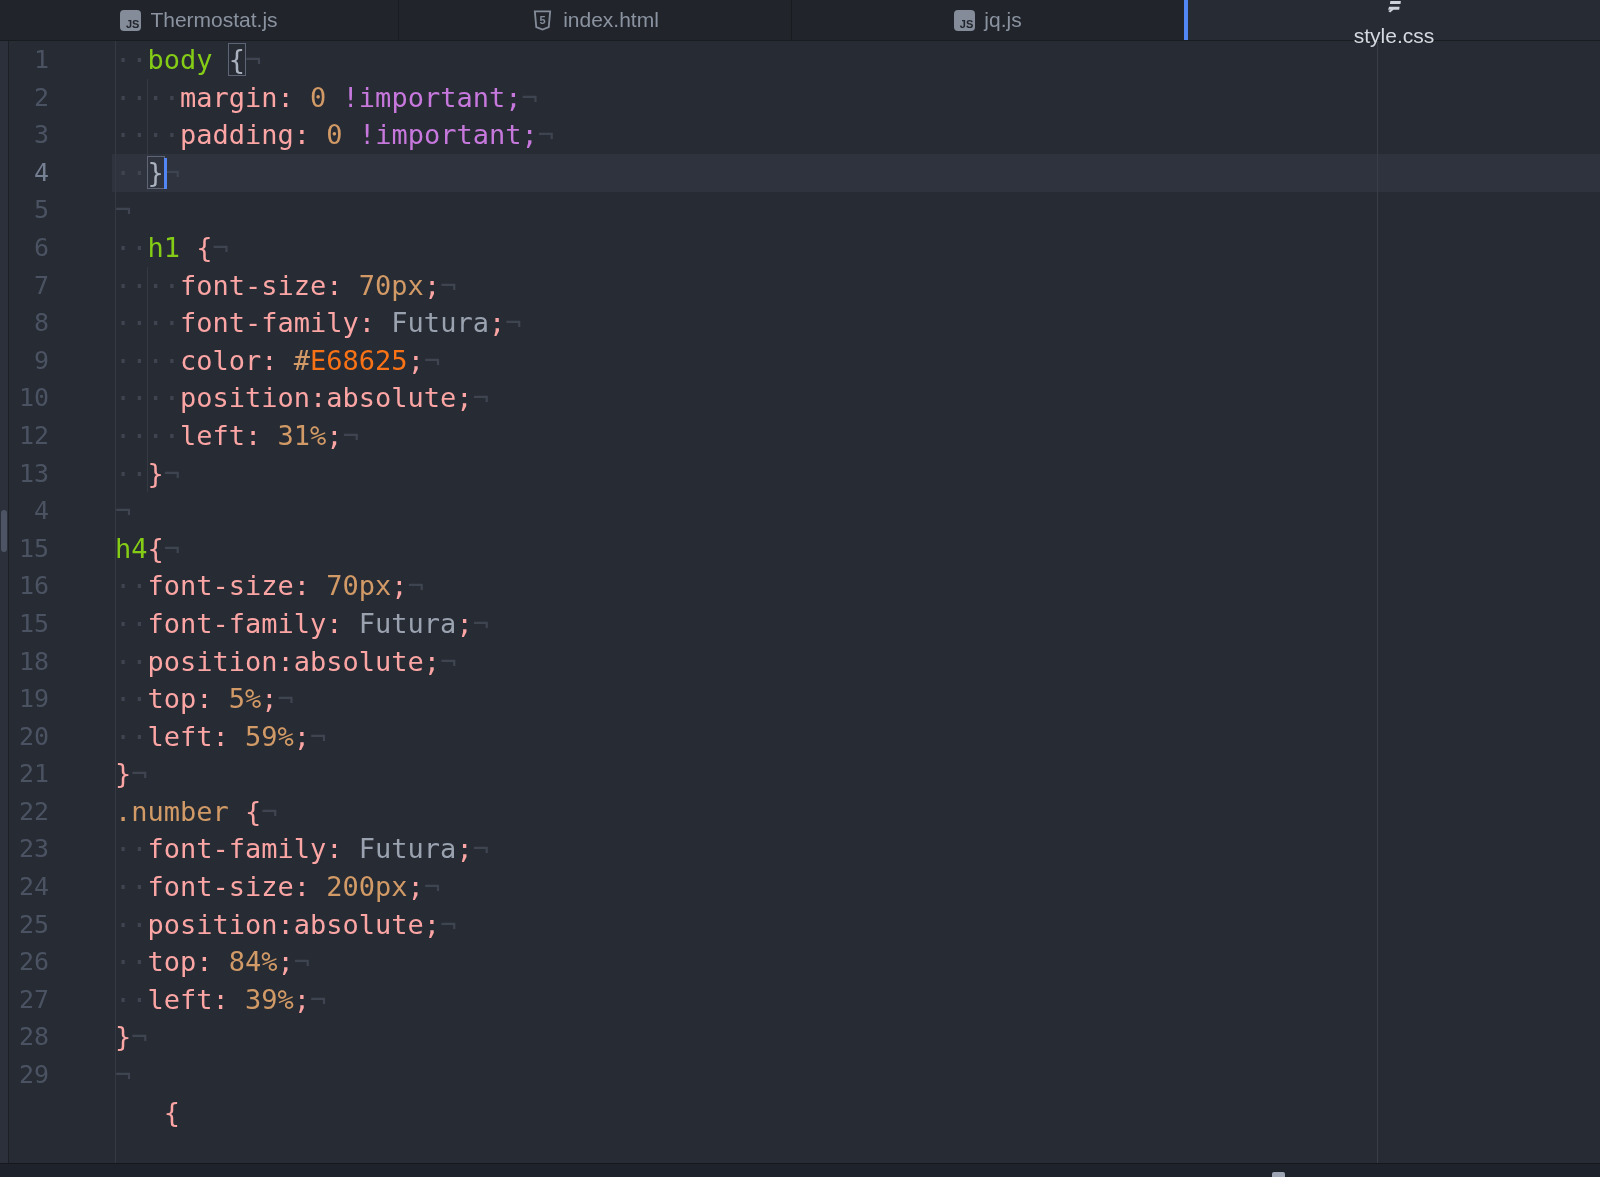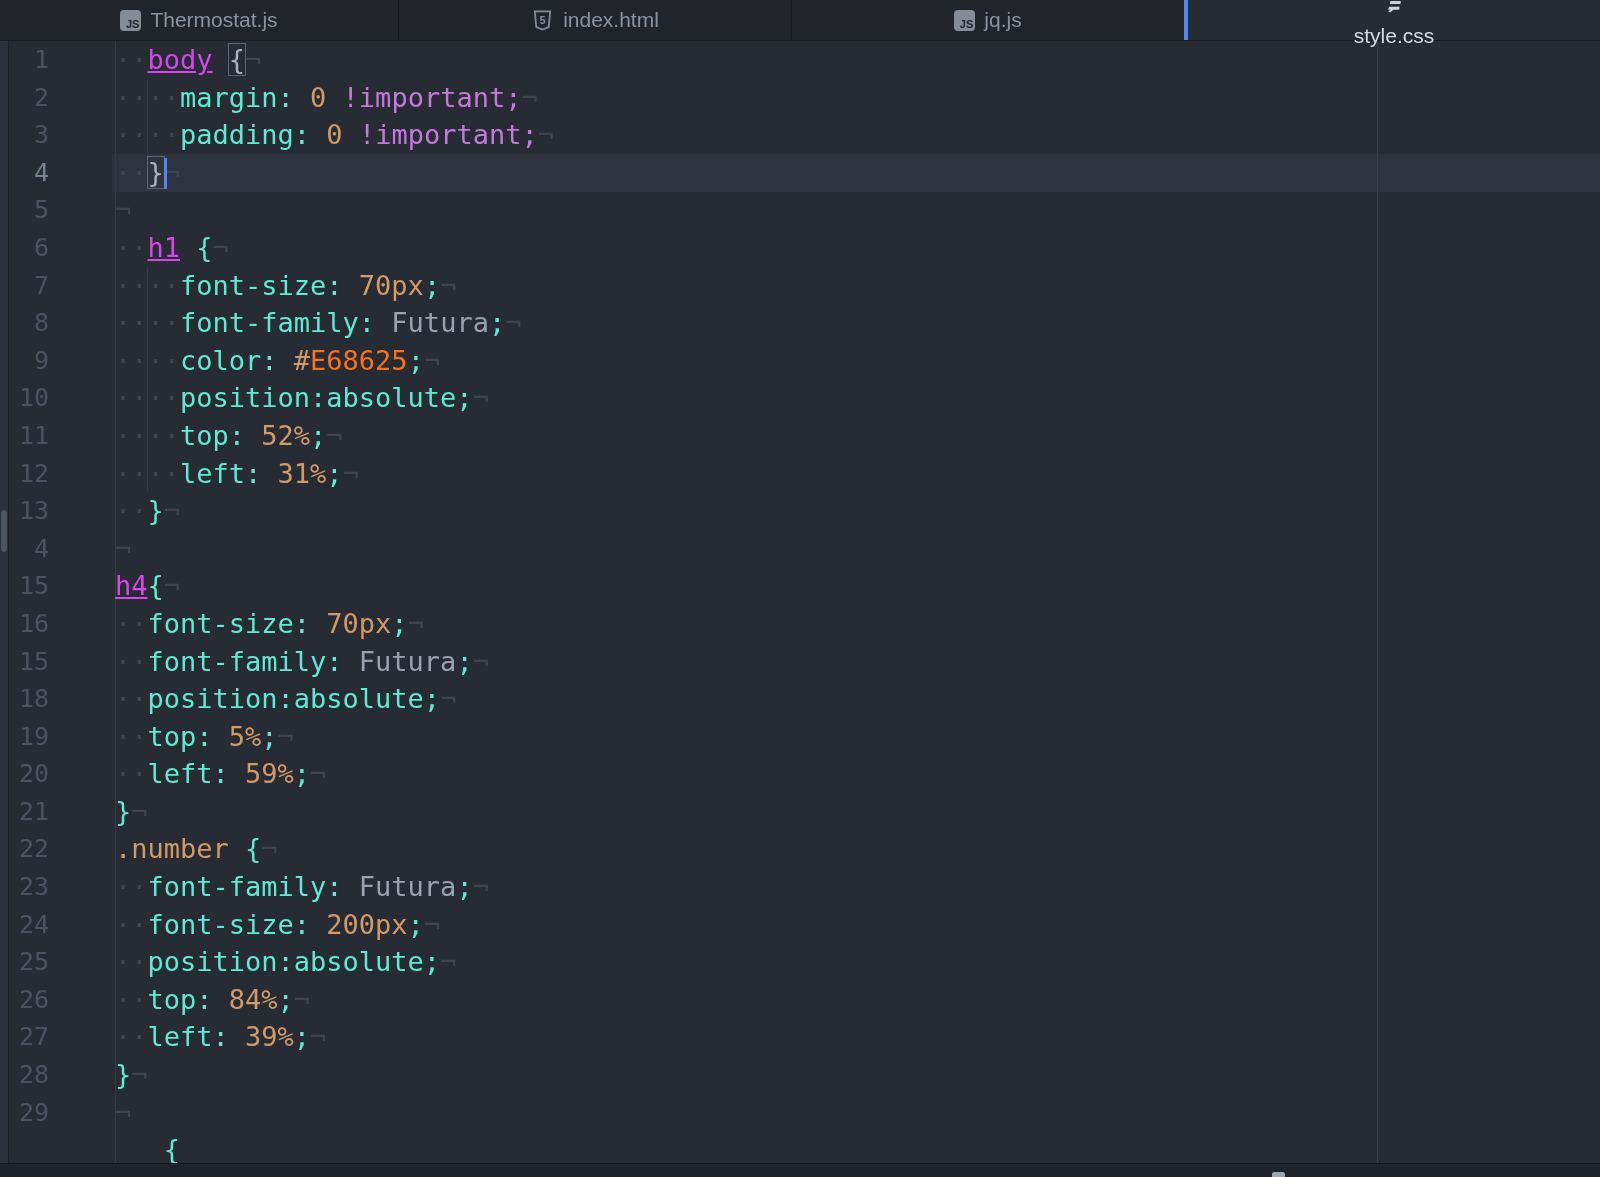--- a/index.html
+++ b/index.html
@@ -32,22 +32,22 @@
     font-family:"DejaVu Sans Mono","Liberation Mono",monospace;font-size:27px;line-height:37.6px;}
   .layer{position:absolute;top:0;left:0;width:100%;height:100%;}
   .active-line{position:absolute;left:112px;right:0;height:37.6px;background:#2e333d;z-index:0;}
   .iguide{position:absolute;width:1px;background:#343944;z-index:1;}
   .wrap-guide{position:absolute;left:1377px;top:0;width:1px;height:1122px;background:#383d47;z-index:1;}
   .rows{position:relative;z-index:2;}
   .row{position:relative;height:37.6px;white-space:pre;}
   .gut{position:absolute;left:0;top:0;width:49px;text-align:right;color:#4b5363;font-size:25px;}
   .row.cursor-line .gut{color:#768093;}
   .code{display:block;margin-left:115px;}
-  .t-pln{color:#5eead4;}
-  .t-sel{color:#d946ef;text-decoration:underline;}
+  .t-pln{color:#fca5a5;}
+  .t-sel{color:#84cc16;}
   .t-cls{color:#d19a66;}
   .t-num{color:#d19a66;}
   .t-hsh{color:#d19a66;}
   .t-hex{color:#f97316;}
   .t-imp{color:#c678dd;}
   .t-val{color:#9aa2b0;}
   .t-ws,.t-eol{color:#3e4450;}
   .t-brk{color:#abb2bf;outline:1px solid #5d6576;}
   .caret{position:absolute;width:3.5px;height:31px;background:#5286f5;z-index:4;}
 
@@ -117,21 +117,20 @@
         <div class="row"><span class="gut">1</span><span class="code"><span class="t-ws">··</span><span class="t-sel">body</span><span class="t-pln"> </span><span class="t-brk">{</span><span class="t-eol">¬</span></span></div>
         <div class="row"><span class="gut">2</span><span class="code"><span class="t-ws">····</span><span class="t-pln">margin: </span><span class="t-num">0</span><span class="t-pln"> </span><span class="t-imp">!important;</span><span class="t-eol">¬</span></span></div>
         <div class="row"><span class="gut">3</span><span class="code"><span class="t-ws">····</span><span class="t-pln">padding: </span><span class="t-num">0</span><span class="t-pln"> </span><span class="t-imp">!important;</span><span class="t-eol">¬</span></span></div>
         <div class="row cursor-line"><span class="gut">4</span><span class="code"><span class="t-ws">··</span><span class="t-brk">}</span><span class="t-eol">¬</span></span></div>
         <div class="row"><span class="gut">5</span><span class="code"><span class="t-eol">¬</span></span></div>
         <div class="row"><span class="gut">6</span><span class="code"><span class="t-ws">··</span><span class="t-sel">h1</span><span class="t-pln"> {</span><span class="t-eol">¬</span></span></div>
         <div class="row"><span class="gut">7</span><span class="code"><span class="t-ws">····</span><span class="t-pln">font-size: </span><span class="t-num">70px</span><span class="t-pln">;</span><span class="t-eol">¬</span></span></div>
         <div class="row"><span class="gut">8</span><span class="code"><span class="t-ws">····</span><span class="t-pln">font-family: </span><span class="t-val">Futura</span><span class="t-pln">;</span><span class="t-eol">¬</span></span></div>
         <div class="row"><span class="gut">9</span><span class="code"><span class="t-ws">····</span><span class="t-pln">color: </span><span class="t-hsh">#</span><span class="t-hex">E68625</span><span class="t-pln">;</span><span class="t-eol">¬</span></span></div>
         <div class="row"><span class="gut">10</span><span class="code"><span class="t-ws">····</span><span class="t-pln">position:absolute;</span><span class="t-eol">¬</span></span></div>
-        <div class="row"><span class="gut">11</span><span class="code"><span class="t-ws">····</span><span class="t-pln">top: </span><span class="t-num">52%</span><span class="t-pln">;</span><span class="t-eol">¬</span></span></div>
         <div class="row"><span class="gut">12</span><span class="code"><span class="t-ws">····</span><span class="t-pln">left: </span><span class="t-num">31%</span><span class="t-pln">;</span><span class="t-eol">¬</span></span></div>
         <div class="row"><span class="gut">13</span><span class="code"><span class="t-ws">··</span><span class="t-pln">}</span><span class="t-eol">¬</span></span></div>
         <div class="row"><span class="gut">4</span><span class="code"><span class="t-eol">¬</span></span></div>
         <div class="row"><span class="gut">15</span><span class="code"><span class="t-sel">h4</span><span class="t-pln">{</span><span class="t-eol">¬</span></span></div>
         <div class="row"><span class="gut">16</span><span class="code"><span class="t-ws">··</span><span class="t-pln">font-size: </span><span class="t-num">70px</span><span class="t-pln">;</span><span class="t-eol">¬</span></span></div>
         <div class="row"><span class="gut">15</span><span class="code"><span class="t-ws">··</span><span class="t-pln">font-family: </span><span class="t-val">Futura</span><span class="t-pln">;</span><span class="t-eol">¬</span></span></div>
         <div class="row"><span class="gut">18</span><span class="code"><span class="t-ws">··</span><span class="t-pln">position:absolute;</span><span class="t-eol">¬</span></span></div>
         <div class="row"><span class="gut">19</span><span class="code"><span class="t-ws">··</span><span class="t-pln">top: </span><span class="t-num">5%</span><span class="t-pln">;</span><span class="t-eol">¬</span></span></div>
         <div class="row"><span class="gut">20</span><span class="code"><span class="t-ws">··</span><span class="t-pln">left: </span><span class="t-num">59%</span><span class="t-pln">;</span><span class="t-eol">¬</span></span></div>
         <div class="row"><span class="gut">21</span><span class="code"><span class="t-pln">}</span><span class="t-eol">¬</span></span></div>

